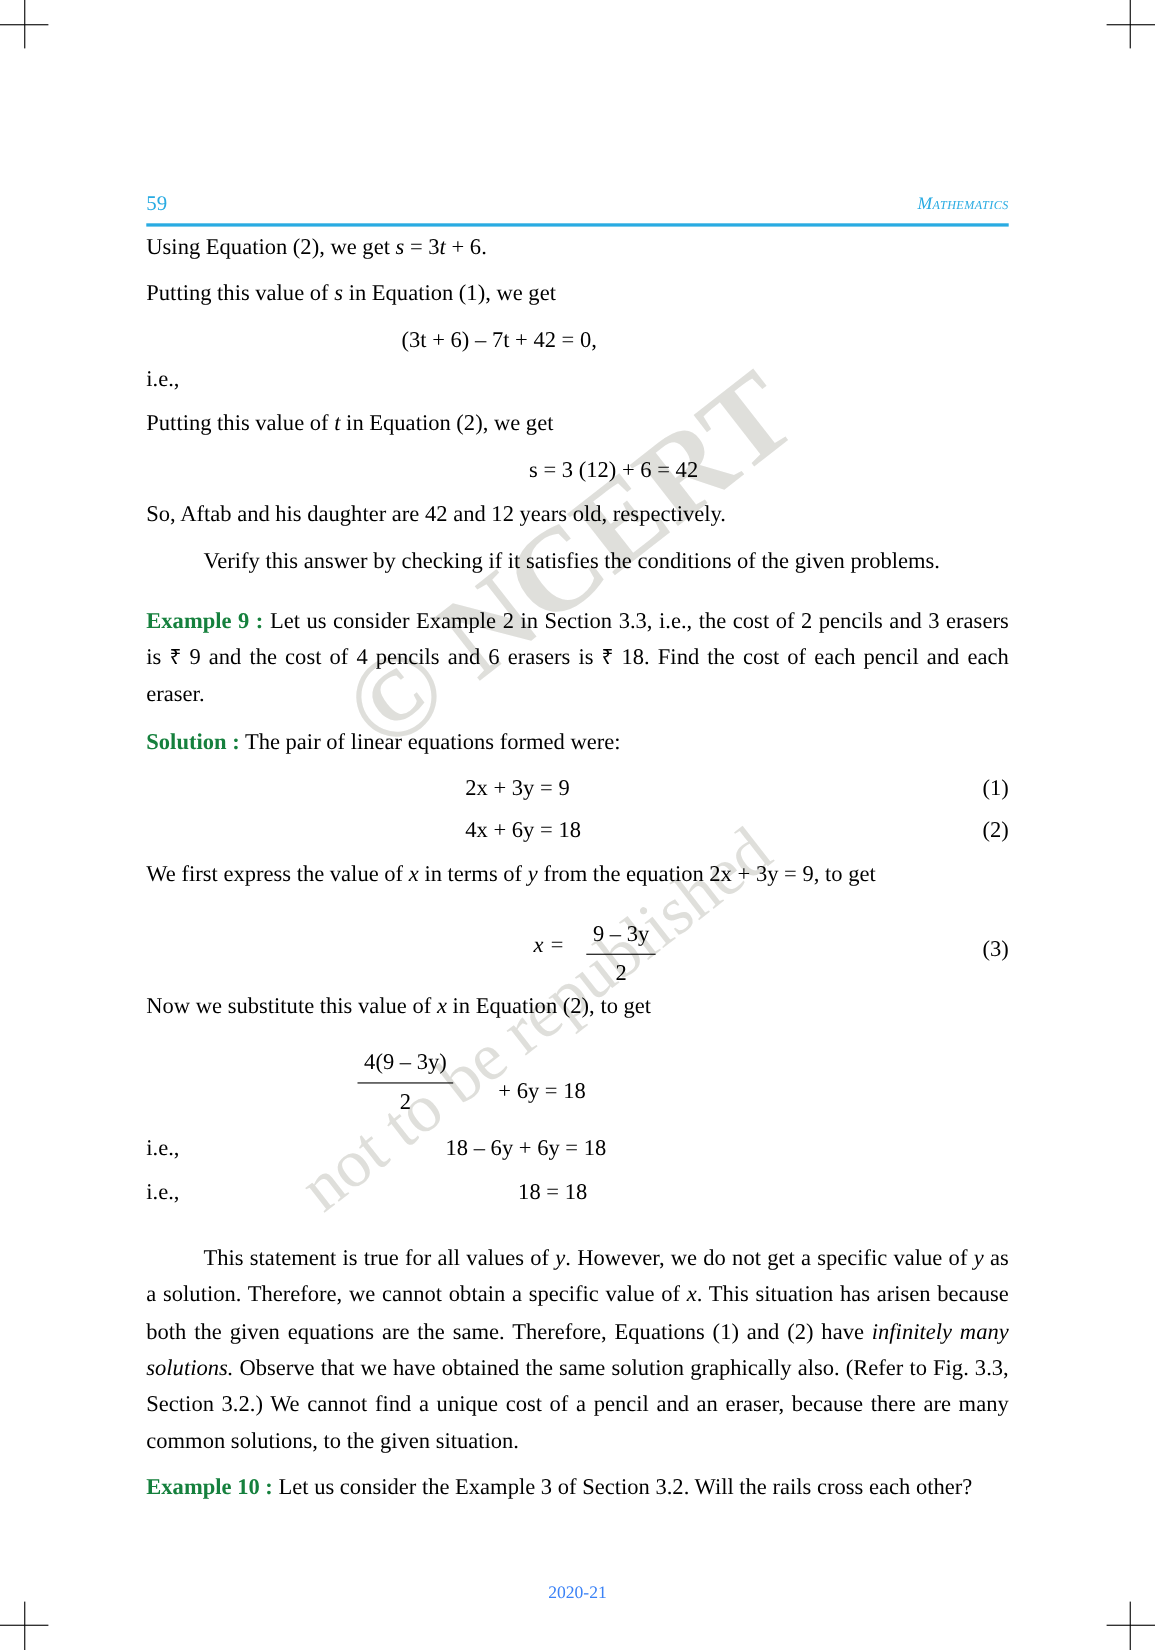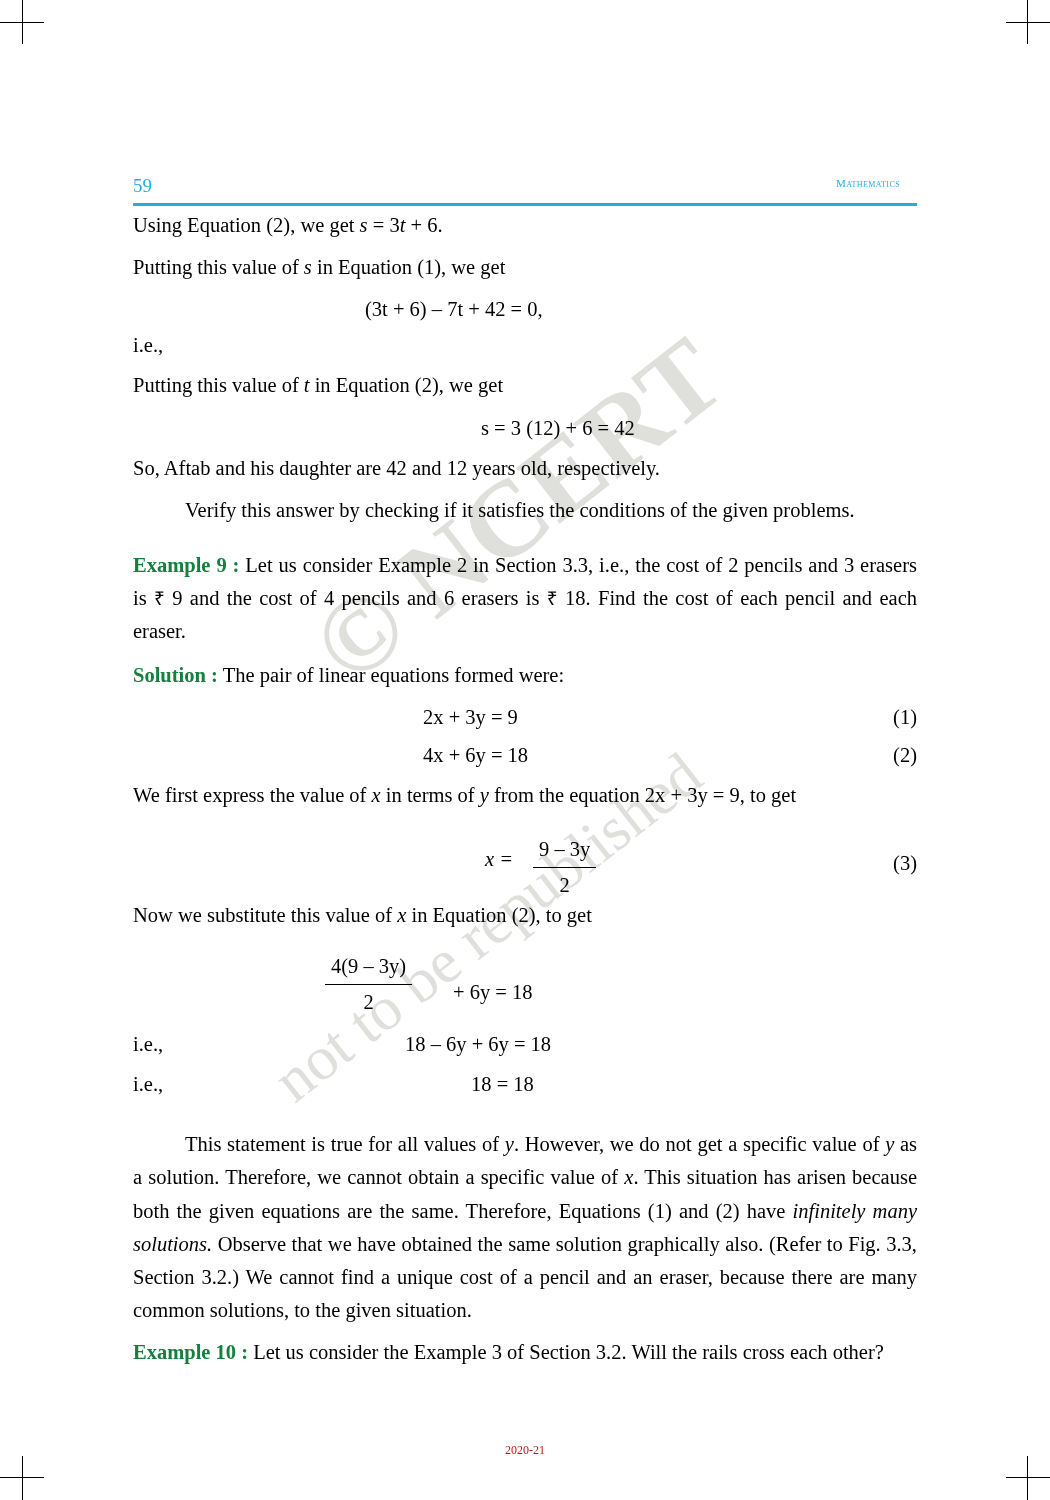--- a/index.html
+++ b/index.html
@@ -46,27 +46,28 @@
   .page-number {
     position: absolute;
     left: 0;
     top: 0;
     font-size: 19px;
     color: #29abe2;
     font-family: "Liberation Serif", serif;
   }
   .header-title {
     position: absolute;
-    right: 17px;
+    right: 0;
     top: 2px;
-    font-size: 11px;
+    font-size: 16px;
     color: #29abe2;
     letter-spacing: 0.4px;
     font-variant: small-caps;
     font-family: "Liberation Serif", serif;
+    font-style: italic;
   }
   .header-rule {
     position: absolute;
     left: 0;
     right: 0;
     top: 28px;
     height: 2.5px;
     background: #29abe2;
   }
 
@@ -180,23 +181,23 @@
     margin: 6px 0 4px 0;
   }
 
   
   .footer {
     position: absolute;
     left: 0;
     right: 0;
     bottom: 42px;
     text-align: center;
-    font-size: 12px;
-    font-family: "Liberation Serif", serif;
-    color: #b91c1c;
+    font-size: 16px;
+    font-family: "Liberation Serif", serif;
+    color: #3b82f6;
   }
   .rupee {
     font-family: "Liberation Sans", sans-serif;
     font-size: 19px;
   }
 </style>
 </head>
 <body>
 
 <div class="page">

